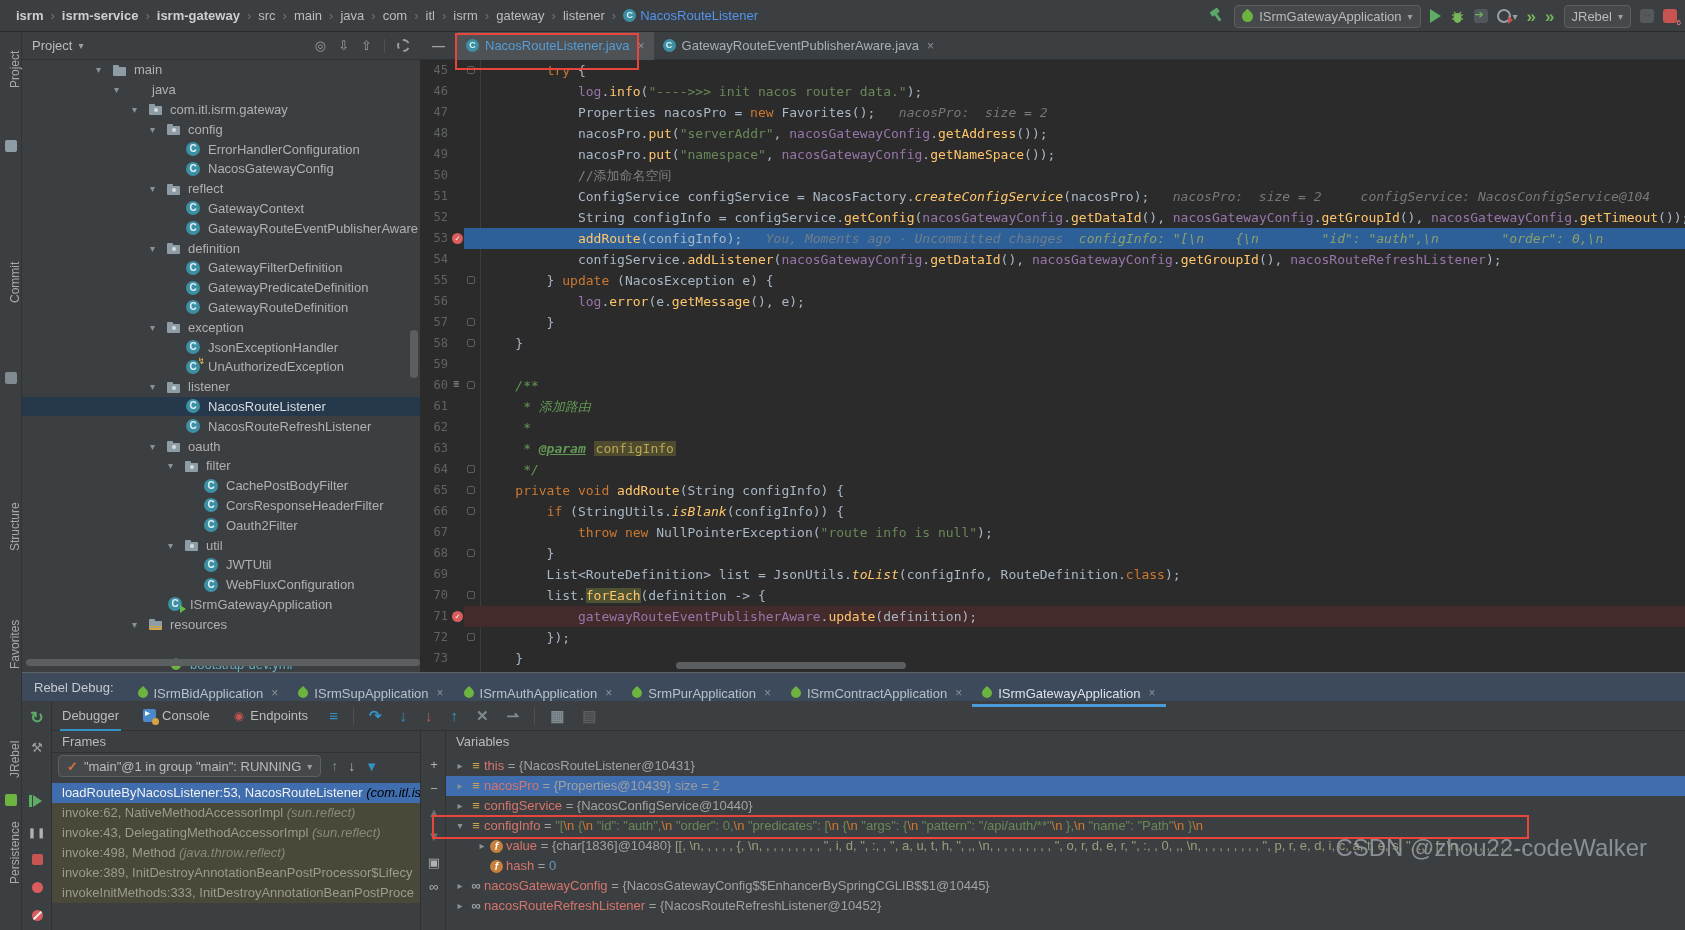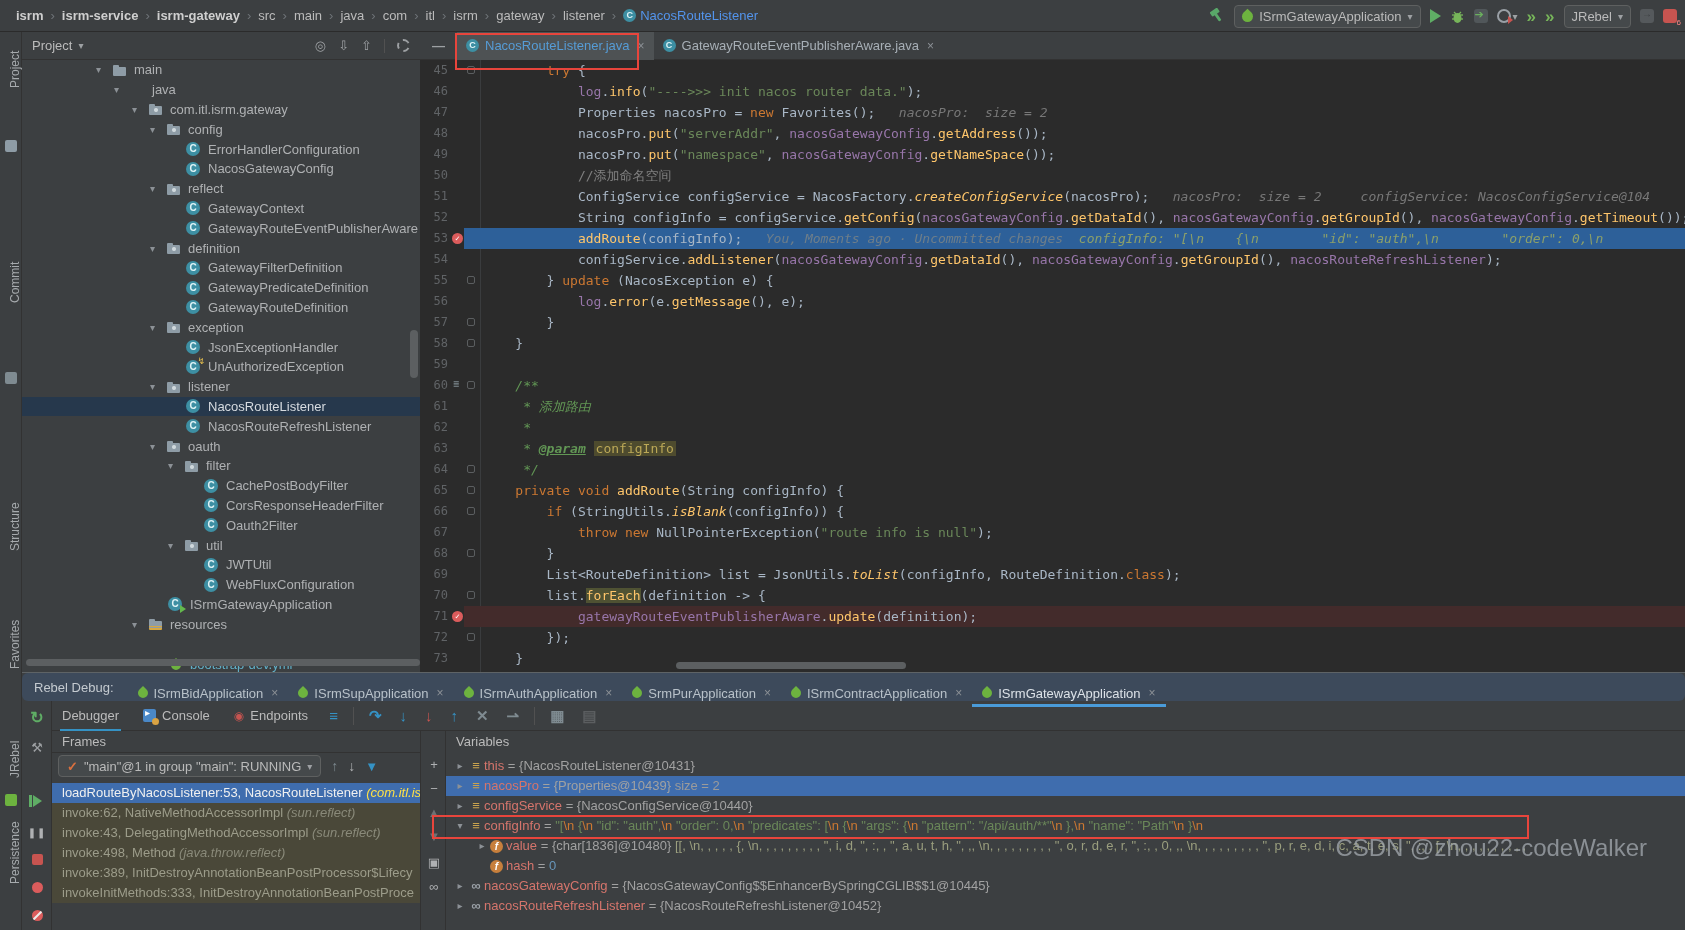--- a/index.html
+++ b/index.html
@@ -94,21 +94,21 @@
   .sg-h{color:#787878; font-style:italic;}
   .sg-g{color:#6E7E8A; font-style:italic;}
   .sg-dv{color:#8CA06A; font-style:italic;}
   .sg-tag{color:#629755; font-weight:bold; text-decoration:underline; font-style:italic;}
   .sg-hlp{color:#BBA857; background:#4E4B2E; padding:0 2px;}
   .sg-hlm{color:#FFC66B; background:#4F5233;}
   .scroll-thumb { position:absolute; background:#5C5F61; border-radius:4px; z-index:5;}
 
   
   #debugwin { position:absolute; left:22px; top:672px; width:1663px; height:258px; background:#3C3F41; border-top:1px solid #5E6366;}
-  #sessrow { position:absolute; left:0; top:0; right:0; height:28px; background:#3D4A5B; display:flex; align-items:center;border-radius:6px;}
+  #sessrow { position:absolute; left:0; top:0; right:0; height:28px; background:#3D4A5B; display:flex; align-items:center;}
   #sess-label { color:#C4CAD0; padding:0 14px 0 12px; }
   .sess { height:28px; display:flex; align-items:center; gap:6px; padding:0 10px; color:#B8C1C9; position:relative;}
   .sess.active { color:#DCE2E8; }
   .sess.active::after { content:""; position:absolute; left:0; right:0; bottom:0; height:3px; background:#4A9BD8;}
   .sess .leaf { width:10px; height:10px; }
   #toolrow { position:absolute; left:30px; top:28px; right:0; height:30px; border-bottom:1px solid #323232; display:flex; align-items:center; gap:4px;}
   .dtab { display:flex; align-items:center; gap:6px; padding:0 10px; height:30px; color:#BBBBBB; position:relative;}
   .dtab.active::after { content:""; position:absolute; left:8px; right:8px; bottom:0; height:2px; background:#3592C4;}
   .console-ic { width:13px; height:13px; background:#4A88C7; border-radius:2px; position:relative;}
   .console-ic::after{ content:"▸"; position:absolute; left:2px; top:-2px; color:#FFF; font-size:10px;}
@@ -134,21 +134,21 @@
   #thread-row { height:26px; display:flex; align-items:center; padding:2px 6px; gap:10px;}
   #thread-combo { flex:none; display:flex; align-items:center; gap:6px; border:1px solid #5E6060; background:#45494B;
      border-radius:4px; height:22px; padding:0 8px; color:#BBBBBB; max-width:282px; white-space:nowrap;}
   .check { color:#D9703F; font-weight:bold; }
   .thr-arrow { color:#7F8B91; font-size:14px;}
   .funnel { color:#3592C4; font-size:13px;}
   #frames-list { position:absolute; left:0; right:0; top:52px; bottom:0; overflow:hidden;}
   .frow { height:20px; line-height:20px; padding-left:10px; background:#4A4839; color:#9C9C8A; white-space:nowrap; overflow:hidden;}
   .frow .fr-p { font-style:italic; color:#8A8A7A; }
   .frow.sel { background:#3F6DAE; color:#F0F0F0; }
-  .frow.sel .fr-p { color:#fde047; }
+  .frow.sel .fr-p { color:#000000; }
   #vtoolbar { position:absolute; left:398px; top:58px; width:26px; bottom:0; border-left:1px solid #323232; border-right:1px solid #323232;}
   .vt-ic { position:absolute; left:0; width:26px; text-align:center; color:#AFB1B3; font-size:13px;}
   .vt-ic.dim { color:#6E7173; }
   #vars-panel { position:absolute; left:424px; top:58px; right:0; bottom:0; overflow:hidden;}
   #vars-rows { position:absolute; left:0; right:0; top:25px; }
   .vrow { height:20px; line-height:20px; white-space:nowrap; overflow:hidden; display:flex; align-items:center;}
   .vrow.sel { background:#3F6DAE; }
   .vexp { color:#8C9196; width:16px; text-align:center; font-size:10px; flex:none;}
   .vi-bars { color:#C9A34E; width:16px; flex:none; font-size:13px; text-align:center;}
   .vi-f { width:13px; height:13px; border-radius:50%; background:#C77F3C; color:#FFF; font-style:italic; font-weight:bold;

